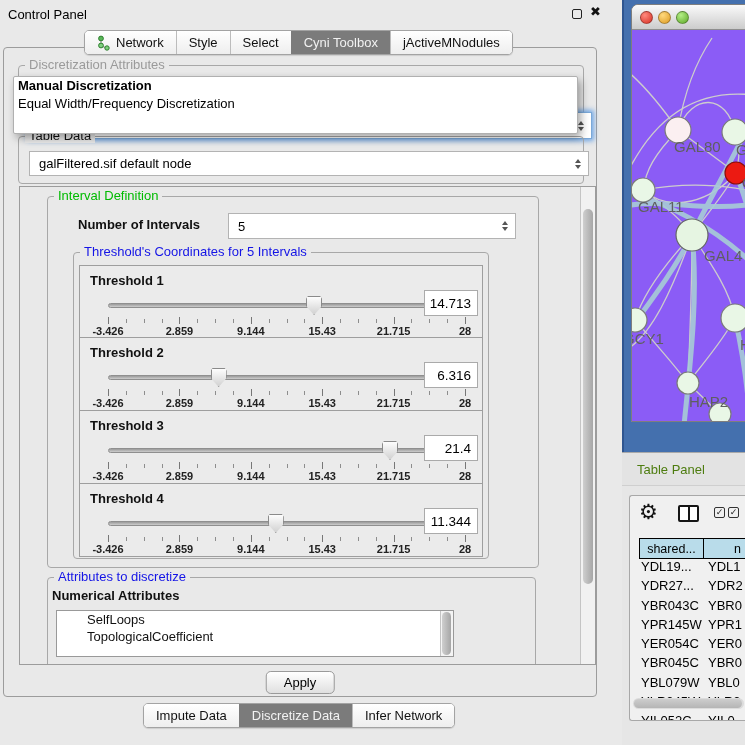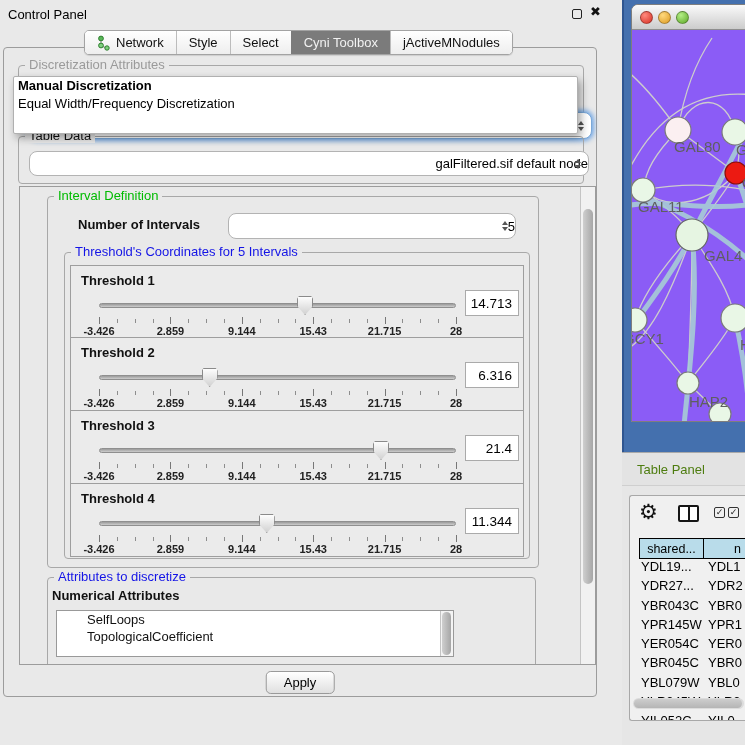--- a/index.html
+++ b/index.html
@@ -22,21 +22,21 @@
   .net-ico { margin-right:6px; }
 
   #content-panel { position:absolute; left:3px; top:47px; width:594px; height:650px; border:1px solid #9c9c9c; border-radius:4px; background:#e9e9e9; }
 
   .groupbox { position:absolute; border:1px solid #a8a8a8; border-radius:4px; }
   .legend { position:absolute; top:-9px; left:6px; background:#e9e9e9; padding:0 4px; font-size:13px; white-space:nowrap; }
   .legend.green { color:#00bb00; }
   .legend.blue { color:#1414e6; }
   .legend.dim { color:#9a9a9a; }
 
-  .combo { position:absolute; background:#ffffff; border:1px solid #b3b3b3; border-radius:8px; display:flex; align-items:center;justify-content:flex-end; }
+  .combo { position:absolute; background:#ffffff; border:1px solid #b3b3b3; border-radius:0; display:flex; align-items:center; }
   .combo .val { padding-left:9px; font-size:13px; color:#000; }
   .stepper { position:absolute; right:7px; top:50%; transform:translateY(-50%); display:flex; flex-direction:column; gap:2px; }
   .arr-up { width:0; height:0; border-left:3.5px solid transparent; border-right:3.5px solid transparent; border-bottom:4.5px solid #555; }
   .arr-dn { width:0; height:0; border-left:3.5px solid transparent; border-right:3.5px solid transparent; border-top:4.5px solid #555; }
   .focusring { box-shadow:0 0 5px 2px rgba(100,160,230,0.9); border-color:#7aa8d8; }
 
   #algo-group { left:14px; top:17px; width:566px; height:69px; }
   #algo-combo { left:10px; top:46px; width:563px; height:27px; }
 
   #popup { position:absolute; left:13px; top:76px; width:565px; height:58px; background:#ffffff; border:1px solid #b0b0b0; border-radius:2px; box-shadow:3px 4px 9px rgba(0,0,0,0.35); z-index:60; }
@@ -48,21 +48,21 @@
   #tabledata-combo { left:10px; top:14px; width:560px; height:25px; }
 
   #scrollpane { position:absolute; left:15px; top:138px; width:577px; height:479px; border:1px solid #9c9c9c; background:#e9e9e9; overflow:hidden; }
   .vscroll { position:absolute; right:0; top:0; bottom:0; width:15px; background:#f1f1f1; border-left:1px solid #c4c4c4; }
   .vscroll .thumb-v { position:absolute; left:2px; width:10px; border-radius:6px; background:linear-gradient(90deg,#cfcfcf,#a6a6a6); }
 
   #interval-group { left:27px; top:9px; width:492px; height:372px; }
   #noi-label { position:absolute; left:30px; top:20px; font-weight:bold; font-size:13px; }
   #noi-combo { left:180px; top:16px; width:288px; height:26px; }
 
-  #thr-group { left:16px; top:55px; width:466px; height:307px; }
+  #thr-group { left:25px; top:55px; width:416px; height:307px; }
   .thr-rows { position:absolute; left:5px; right:5px; top:12px; }
   .thr-row { position:relative; height:73px; border:1px solid #9e9e9e; background:#ebebeb; }
   .thr-row + .thr-row { border-top:none; }
   .thr-label { position:absolute; left:10px; top:7px; font-weight:bold; font-size:13px; }
   .slider-widget { position:absolute; left:28px; top:30px; width:357px; height:40px; }
   .track { position:absolute; left:0; right:0; top:7px; height:5px; border-radius:3px; background:linear-gradient(#9a9a9a,#cdcdcd); border:1px solid #8f8f8f; }
   .thumb { position:absolute; top:0; width:16px; height:19px; background:linear-gradient(#fdfdfd,#d2d2d2); border:1px solid #8a8a8a;
            clip-path:polygon(12% 0,88% 0,100% 14%,100% 52%,50% 100%,0 52%,0 14%); }
   .ticks { position:absolute; left:0; right:0; top:21px; height:8px; }
   .tick { position:absolute; top:2px; width:1px; height:4px; background:#8d8d8d; }
@@ -370,20 +370,31 @@
     </div>
 
     <button id="apply-btn">Apply</button>
   </div>
 
   <div id="popup">
     <div class="popup-opt bold">Manual Discretization</div>
     <div class="popup-opt">Equal Width/Frequency Discretization</div>
   </div>
 
+  <div id="bottom-tabs" class="tabgroup">
+    <div class="tab">
+        <span>Impute Data</span>
+      </div>
+    <div class="tab selected">
+        <span>Discretize Data</span>
+      </div>
+    <div class="tab">
+        <span>Infer Network</span>
+      </div>
+  </div>
 
   <div id="right">
     <div id="net-area">
       <div id="net-frame">
         <div id="net-titlebar">
           <span class="light red"></span>
           <span class="light yellow"></span>
           <span class="light green"></span>
         </div>
         <div id="net-canvas">

